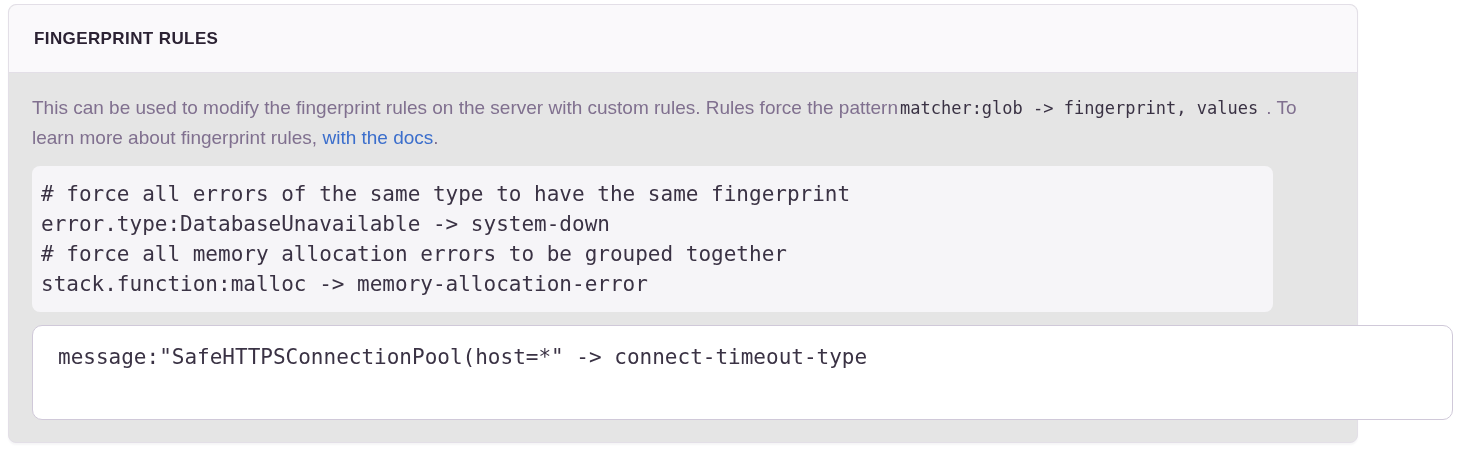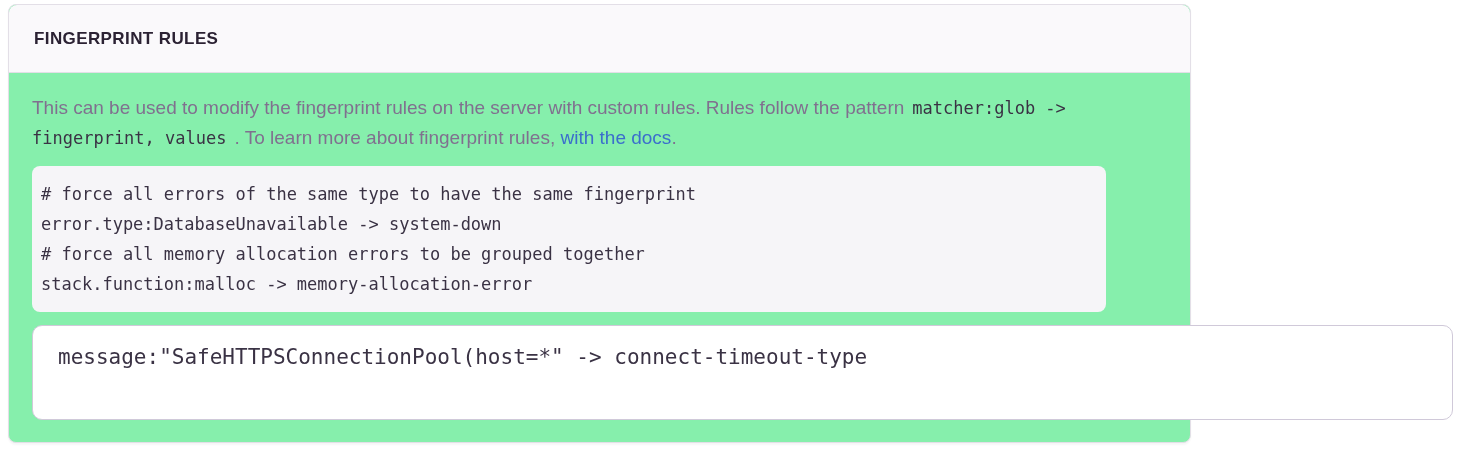--- a/index.html
+++ b/index.html
@@ -9,22 +9,22 @@
     background: #ffffff;
     font-family: "Liberation Sans", sans-serif;
   }
   body {
     width: 1484px;
     height: 454px;
     overflow: hidden;
   }
   .panel {
     margin: 4px 8px 0 8px;
-    width: 1183px;
-    background: #86efac;
+    width: 1350px;
+    background: #e5e5e5;
     border: 1px solid var(--panel-border, #e3dfe7);
     border-radius: 8px;
     box-shadow: 0 2px 2px rgba(37, 11, 54, 0.04);
   }
   .panel-header {
     background: var(--header-bg, #faf9fb);
     border-bottom: 1px solid var(--panel-border, #e3dfe7);
     border-radius: 8px 8px 0 0;
     padding: 24px 25px 23px 25px;
   }
@@ -43,34 +43,34 @@
   .description {
     margin: 0 0 13px 0;
     font-size: 19px;
     line-height: 30px;
     color: var(--body-text, #80708f);
   }
   .inline-code {
     font-family: "DejaVu Sans Mono", "Liberation Mono", monospace;
     font-size: 17px;
     color: var(--code-text, #3a3244);
-    padding: 0 8px 0 8px;
+    padding: 0 8px 0 2px;
   }
   .docs-link {
     color: var(--link, #3b6ecc);
     text-decoration: none;
     cursor: pointer;
   }
   .code-example {
     margin: 0 60px 13px 0;
     background: var(--code-bg, #f6f5f8);
     border-radius: 8px;
     padding: 13px 12px 13px 9px;
     font-family: "DejaVu Sans Mono", "Liberation Mono", monospace;
-    font-size: 17px;
+    font-size: 21px;
     line-height: 30px;
     color: var(--code-text, #3a3244);
     white-space: pre;
     overflow: hidden;
   }
   .rules-textarea {
     display: block;
     width: 1421px;
     height: 95px;
     padding: 16px 25px;
@@ -88,21 +88,21 @@
   }
 </style>
 </head>
 <body>
 
 <div class="panel">
   <div class="panel-header">
     <h2 class="panel-title">FINGERPRINT RULES</h2>
   </div>
   <div class="panel-body">
-    <p class="description"><span>This can be used to modify the fingerprint rules on the server with custom rules. Rules follow the pattern</span><code class="inline-code">matcher:glob -&gt; fingerprint, values</code><span>. To learn more about fingerprint rules, </span><a class="docs-link">with the docs</a><span>.</span></p>
+    <p class="description"><span>This can be used to modify the fingerprint rules on the server with custom rules. Rules force the pattern</span><code class="inline-code">matcher:glob -&gt; fingerprint, values</code><span>. To learn more about fingerprint rules, </span><a class="docs-link">with the docs</a><span>.</span></p>
 
     <pre class="code-example"># force all errors of the same type to have the same fingerprint
 error.type:DatabaseUnavailable -&gt; system-down
 # force all memory allocation errors to be grouped together
 stack.function:malloc -&gt; memory-allocation-error</pre>
 
     <textarea class="rules-textarea" spellcheck="false" style="">message:"SafeHTTPSConnectionPool(host=*" -&gt; connect-timeout-type</textarea>
   </div>
 </div>
 

